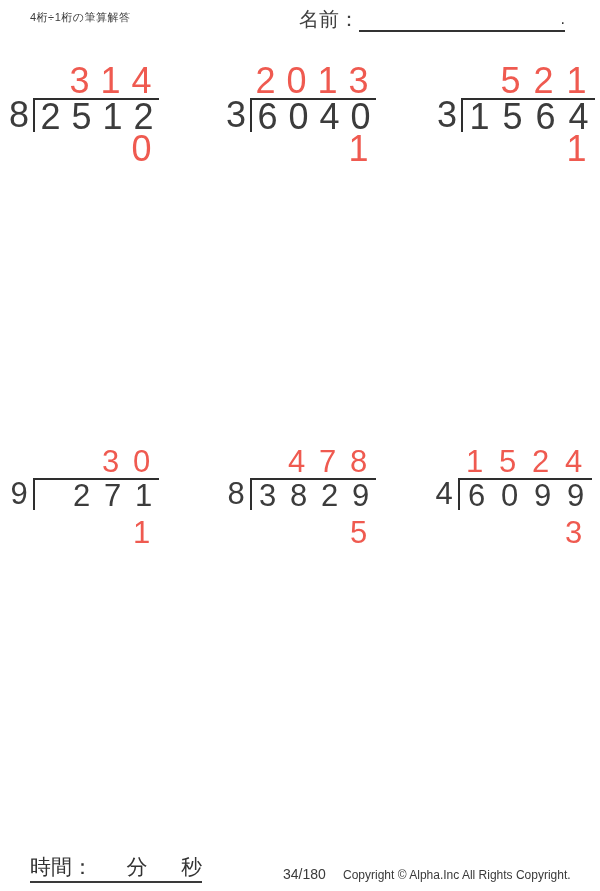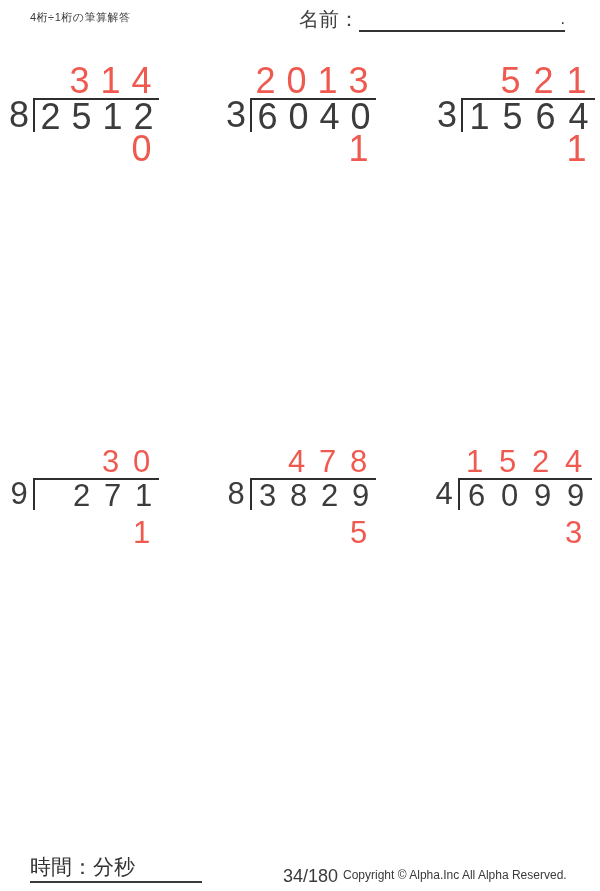--- a/index.html
+++ b/index.html
@@ -22,23 +22,23 @@
   .cell{text-align:center;}
   .bracket{border-top:2px solid #2e2e2e;border-left:2px solid #2e2e2e;}
   .red{color:#ef5a50;}
   .r1{font-size:36px;}
   .r1 .prow{height:34px;line-height:34px;}
   .r2{font-size:31px;}
   .r2 .prow{height:32px;line-height:32px;}
   .r2 .rrow{margin-top:7px;}
   
   .time-row{position:absolute;left:30px;top:853px;width:172px;height:28px;line-height:28px;
-    display:flex;border-bottom:2px solid #3a3a3a;
-    font-size:21px;color:#333;}
-  .page-num{position:absolute;left:283px;top:866px;font-size:18px;color:#3a3a3a;}
+    display:flex;justify-content:space-between;border-bottom:2px solid #3a3a3a;
+    font-size:21px;color:#333;gap:8px;}
+  .page-num{position:absolute;left:283px;top:866px;font-size:14px;color:#3a3a3a;}
   .copyright{position:absolute;left:343px;top:868px;font-size:12px;color:#3a3a3a;}
 </style>
 </head>
 <body>
 
 <div class="sheet-title">4桁÷1桁の筆算解答</div>
 <div class="name-row">
   <span class="name-label">名前：</span>
   <span class="name-line">.</span>
 </div>
@@ -222,13 +222,13 @@
     </div>
   </div>
 </div>
 
 <div class="time-row">
   <span>時間：</span>
   <span>分</span>
   <span>秒</span>
 </div>
 <div class="page-num">34/180</div>
-<div class="copyright">Copyright © Alpha.Inc All Alpha Reserved.</div>
+<div class="copyright">Copyright © Alpha.Inc All Rights Copyright.</div>
 
 </body></html>

